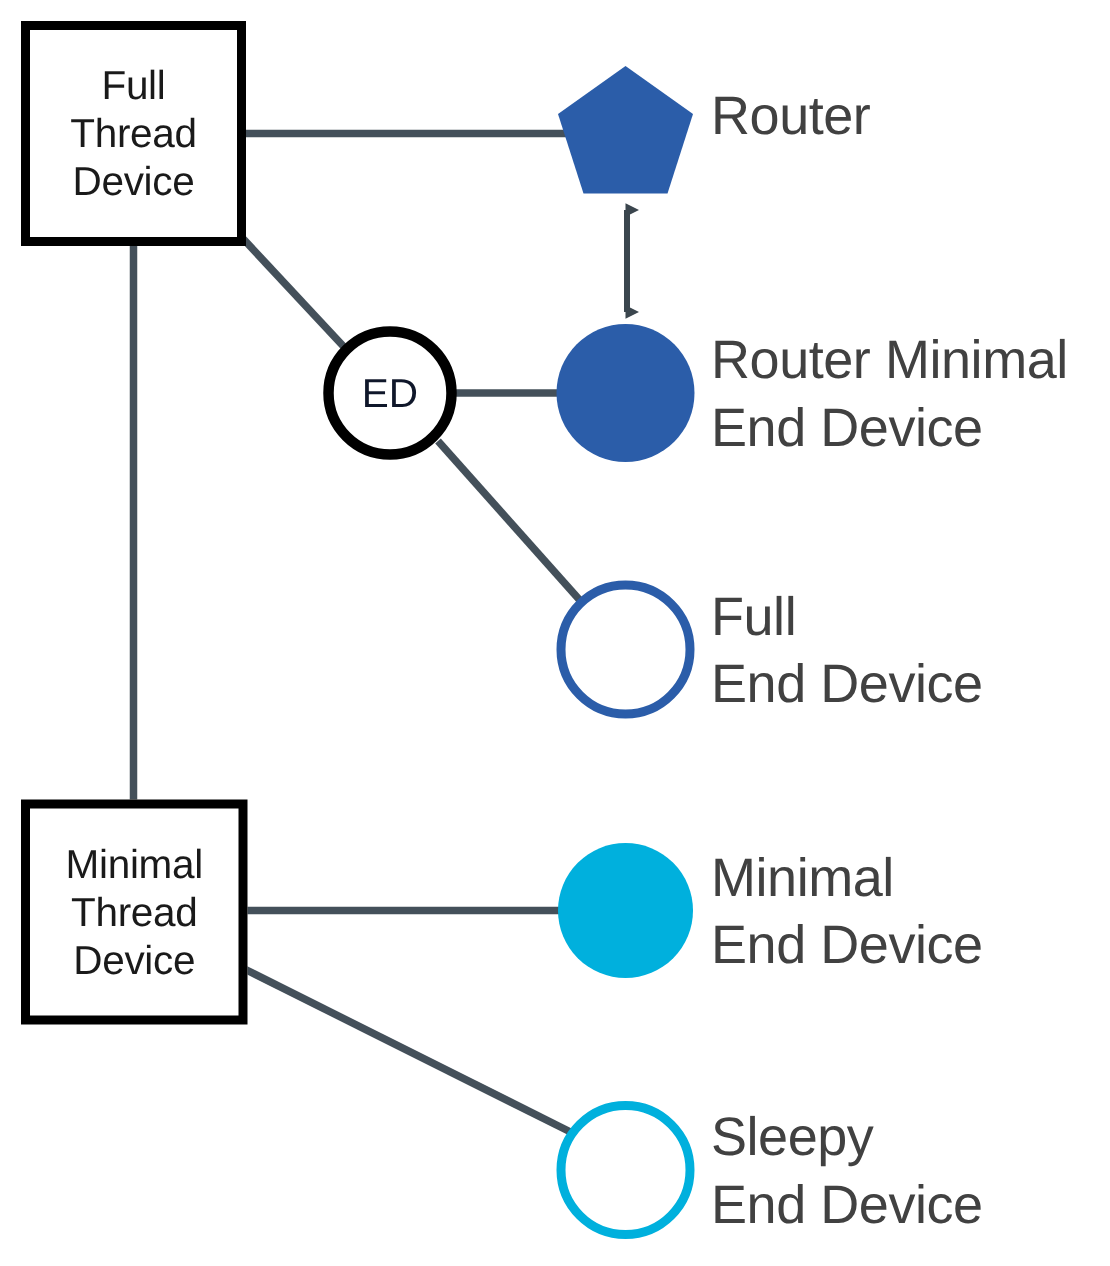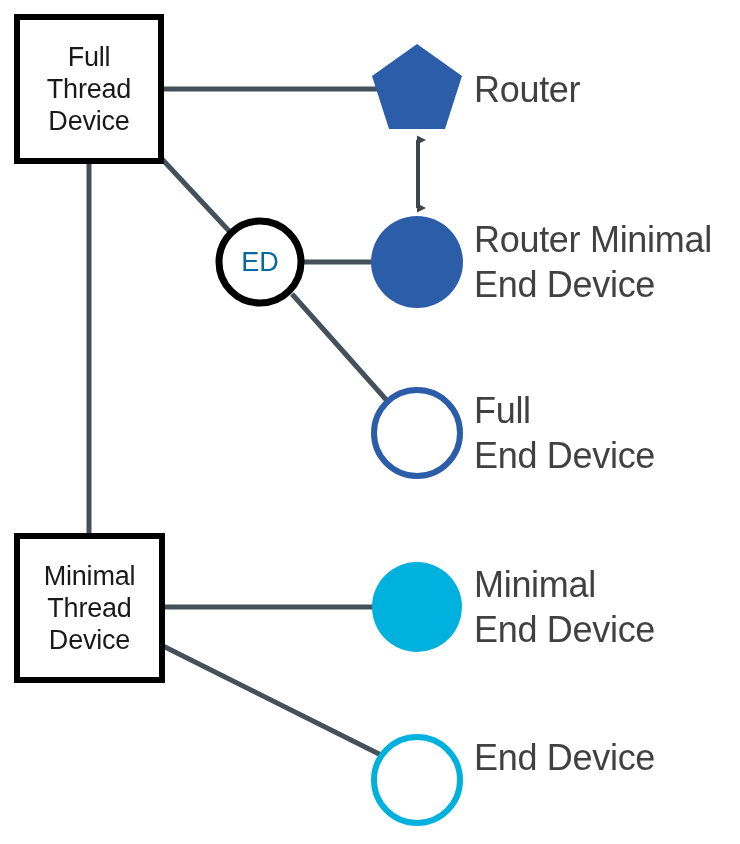--- a/index.html
+++ b/index.html
@@ -15,21 +15,21 @@
     font-size:27px;line-height:32px;color:#1a1a1a;
     letter-spacing:-0.2px;text-align:center;
   }
   .box-label span{display:block;white-space:nowrap;}
   .node-label{
     position:absolute;color:#414141;font-size:36px;line-height:45px;
     letter-spacing:-0.3px;white-space:nowrap;
   }
   .node-label span{display:block;}
   .ed-text{
-    position:absolute;color:#0369a1;font-size:27px;line-height:27px;
+    position:absolute;color:#0f172a;font-size:27px;line-height:27px;
     letter-spacing:0px;white-space:nowrap;
     text-align:center;
   }
 </style>
 </head>
 <body>
 
 <div id="stage">
 
   <svg class="layer" viewBox="0 0 740 844">
@@ -78,36 +78,37 @@
     <span>Thread</span>
     <span>Device</span>
   </div>
 
   <div class="box-label" style="left:14px;top:533px;width:151px;height:150px;">
     <span>Minimal</span>
     <span>Thread</span>
     <span>Device</span>
   </div>
 
-  <div class="node-label" style="left:474px;top:67px;">
+  <div class="node-label" style="left:474px;top:54px;">
     <span>Router</span>
   </div>
 
   <div class="node-label" style="left:474px;top:217px;">
     <span>Router Minimal</span>
     <span>End Device</span>
   </div>
 
   <div class="node-label" style="left:474px;top:388px;">
     <span>Full</span>
     <span>End Device</span>
   </div>
 
   <div class="node-label" style="left:474px;top:562px;">
     <span>Minimal</span>
     <span>End Device</span>
   </div>
 
   <div class="node-label" style="left:474px;top:735px;">
+    <span>Sleepy</span>
     <span>End Device</span>
   </div>
 
 </div>
 
 </body></html>

